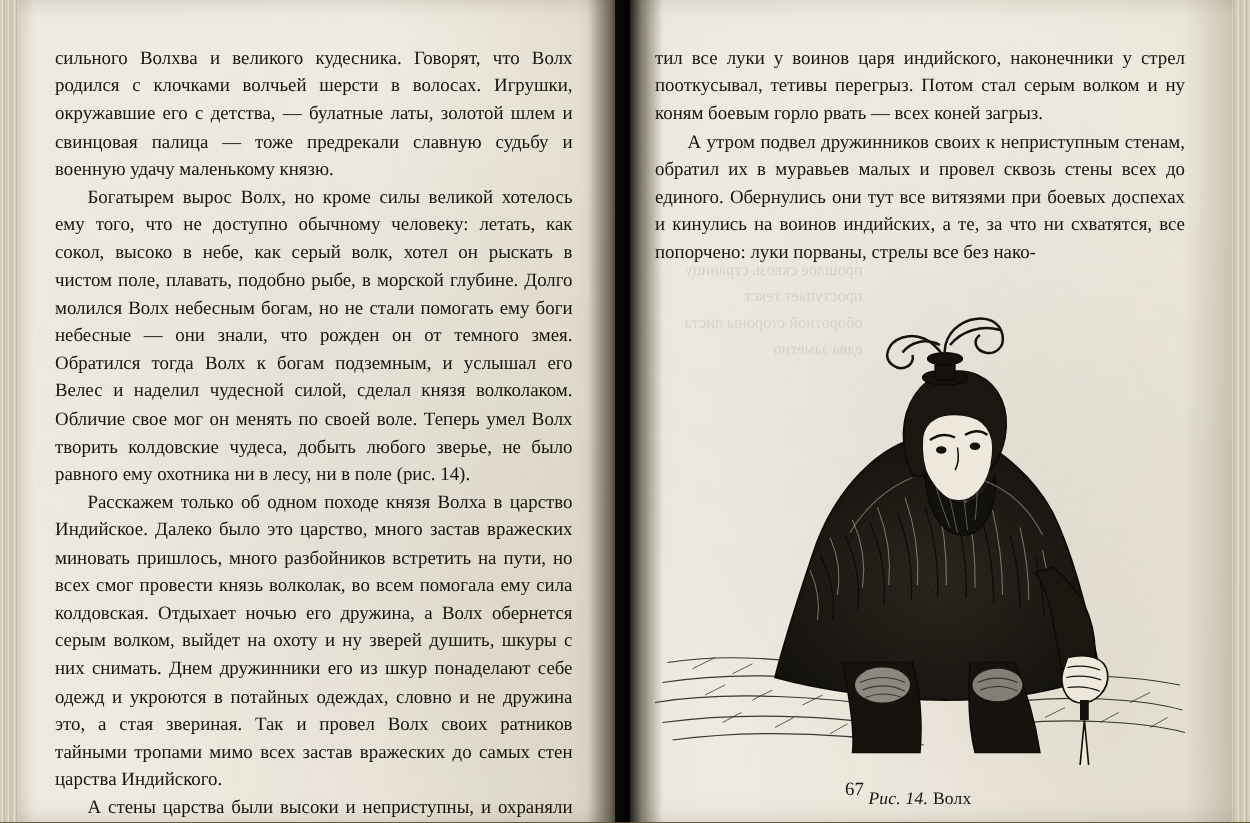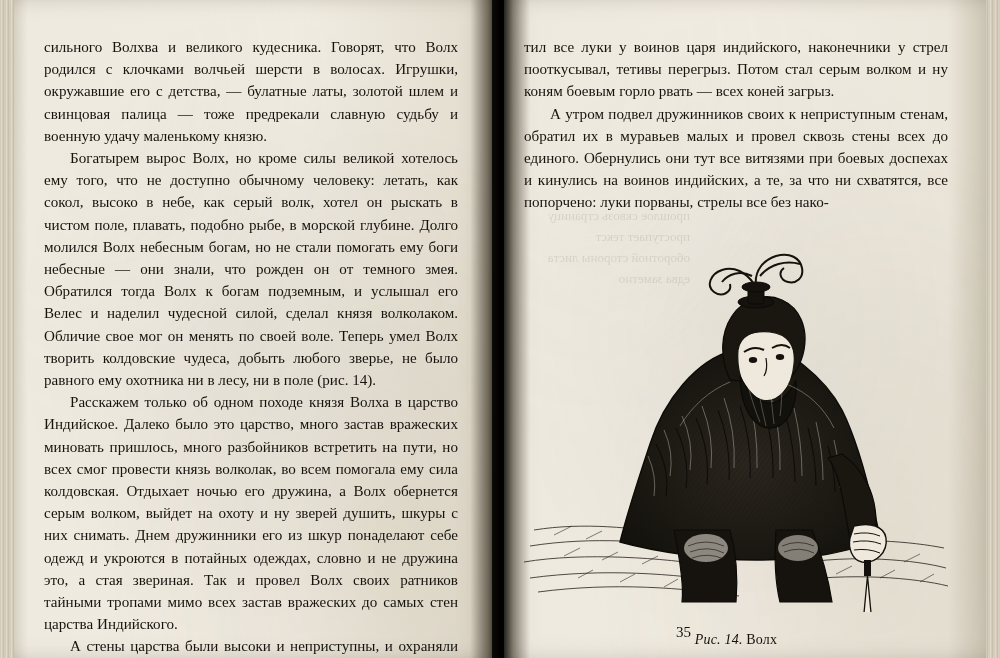--- a/index.html
+++ b/index.html
@@ -315,17 +315,17 @@
           <path d="M262 154 C284 162 300 178 310 198"></path>
         </g>
       </svg>
       <div class="figcaption">
         <em>Рис. 14.</em>
         <span>Волх</span>
       </div>
     </div>
   </div>
 
-  <div class="folio folio-right">35</div>
+  <div class="folio folio-right">67</div>
   <div class="folio folio-left"></div>
 
   <div class="gutter-shadow"></div>
 </div>
 
 </body></html>

